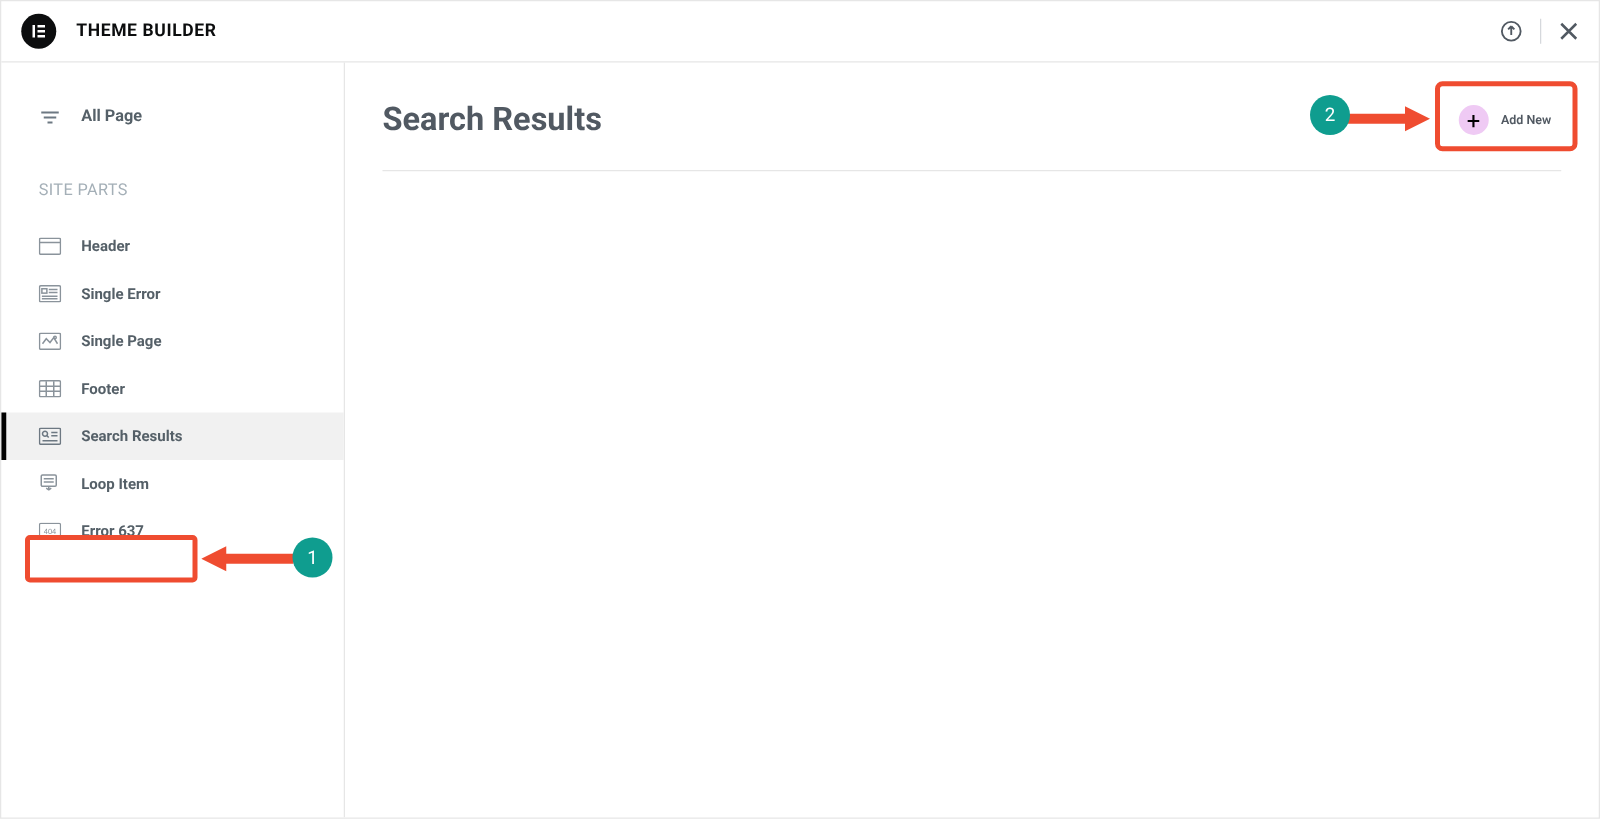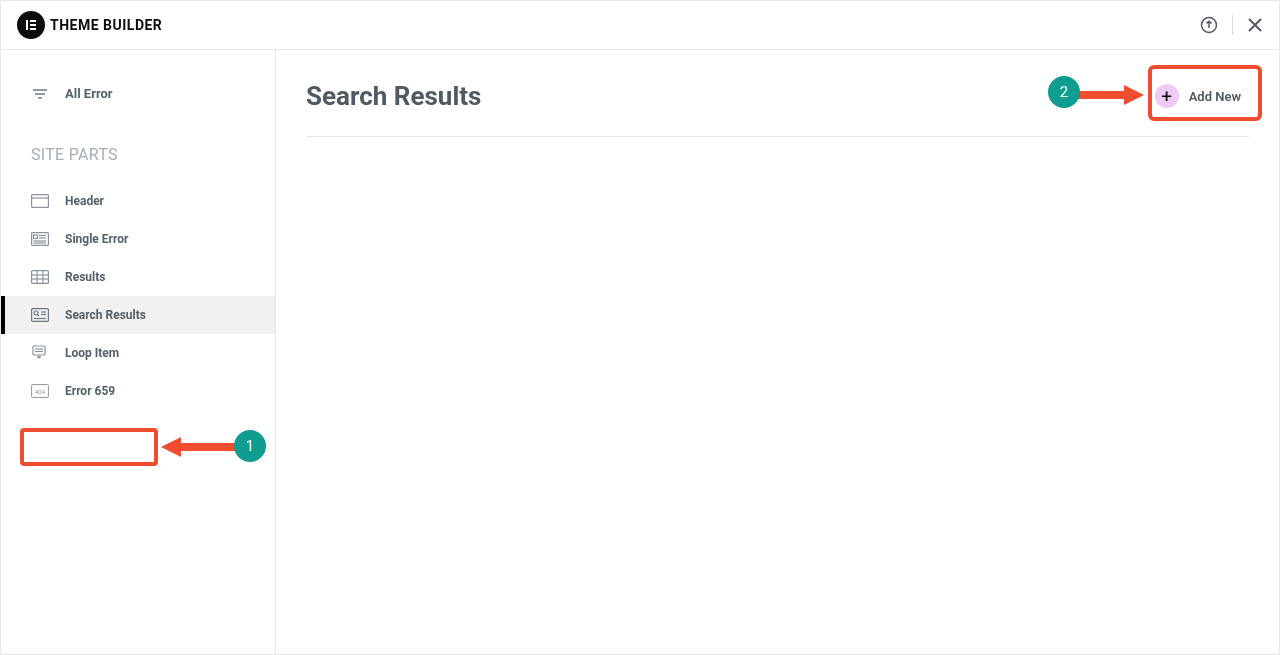--- a/index.html
+++ b/index.html
@@ -1,40 +1,40 @@
 <!DOCTYPE html>
 <html><head>
   <meta charset="utf-8">
   <style>
     * { margin: 0; padding: 0; box-sizing: border-box; }
     body { font-family: -apple-system, BlinkMacSystemFont, "Segoe UI", Roboto, sans-serif; background: #fff; width: 1280px; height: 655px; overflow: hidden; border: 1px solid #e6e6e6; }
     .header { height: 49px; border-bottom: 1px solid #e6e6e6; display: flex; align-items: center; padding: 0 16px; justify-content: space-between; }
-    .header-left { display: flex; align-items: center; gap: 5px; }
+    .header-left { display: flex; align-items: center; gap: 16px; }
     .logo { width: 28px; height: 28px; background: #0c0d0e; border-radius: 50%; display: flex; align-items: center; justify-content: center; color: #fff; font-weight: bold; font-size: 14px; }
     .header-title { font-size: 14px; font-weight: 700; color: #0c0d0e; letter-spacing: 0.5px; }
     .header-right { display: flex; align-items: center; gap: 14px; }
     .icon-btn { cursor: pointer; color: #515962; display: flex; align-items: center; justify-content: center; }
     .divider { width: 1px; height: 20px; background: #d5d8dc; }
     .layout { display: flex; height: calc(655px - 49px - 2px); }
     .sidebar { width: 275px; border-right: 1px solid #e6e6e6; padding-top: 24px; }
     .all-parts { display: flex; align-items: center; gap: 16px; padding: 12px 30px; cursor: pointer; }
     .all-parts-icon { width: 18px; display: flex; align-items: center; justify-content: center; color: #6d7882; }
     .all-parts-label { font-size: 13px; font-weight: 700; color: #556068; }
-    .section-label { font-size: 16px; color: #a4afb7; padding: 32px 30px 18px; letter-spacing: 0.3px; }
+    .section-label { font-size: 13px; color: #a4afb7; padding: 32px 30px 18px; letter-spacing: 0.3px; }
     .nav-item { display: flex; align-items: flex-end; gap: 16px; padding: 12px 30px; cursor: pointer; position: relative; }
     .nav-item.active { background: #f1f1f1; }
     .nav-item.active::before { content: ""; position: absolute; left: 0; top: 0; bottom: 0; width: 4px; background: #000; }
     .nav-icon { width: 18px; height: 14px; display: flex; align-items: center; justify-content: center; color: #6d7882; }
     .nav-label { font-size: 12px; font-weight: 700; color: #556068; }
     .main { flex: 1; padding: 18px 30px; position: relative; }
     .main-header { display: flex; justify-content: space-between; align-items: center; padding: 12px 0 24px; border-bottom: 1px solid #e6e6e6; }
     .page-title { font-size: 26px; font-weight: 700; color: #515962; }
     .add-new { display: flex; align-items: center; gap: 10px; cursor: pointer; padding: 4px 8px; }
     .plus-circle { width: 24px; height: 24px; border-radius: 50%; background: #efcaf4; display: flex; align-items: center; justify-content: center; color: #000; font-size: 19px; font-weight: 400; }
-    .add-new-label { font-size: 13px; font-weight: 600; color: #515962; }
+    .add-new-label { font-size: 10px; font-weight: 600; color: #515962; }
     .annotation-box1 { position: absolute; border: 4px solid #ef4c30; border-radius: 4px; pointer-events: none; left: 20px; top: 428px; width: 138px; height: 38px; z-index: 5; }
     .annotation-arrow1 { position: absolute; left: 161px; top: 436px; z-index: 5; pointer-events: none; }
     .annotation-num1 { position: absolute; left: 234px; top: 430px; width: 32px; height: 32px; border-radius: 50%; background: #0f9d8f; color: #fff; display: flex; align-items: center; justify-content: center; font-size: 15px; z-index: 6; pointer-events: none; }
     .annotation-box2 { position: absolute; border: 4px solid #ef4c30; border-radius: 6px; pointer-events: none; right: 18px; top: 65px; width: 114px; height: 56px; z-index: 5; }
     .annotation-arrow2 { position: absolute; right: 136px; top: 84px; z-index: 5; pointer-events: none; }
     .annotation-num2 { position: absolute; right: 200px; top: 76px; width: 32px; height: 32px; border-radius: 50%; background: #0f9d8f; color: #fff; display: flex; align-items: center; justify-content: center; font-size: 15px; z-index: 6; pointer-events: none; }
     svg { display: block; }
   </style>
 </head>
 <body>
@@ -68,21 +68,21 @@
 </div>
 
 <div class="layout">
   <div class="sidebar">
     <div class="all-parts">
       <span class="all-parts-icon">
         <svg width="16" height="12" viewBox="0 0 16 12" stroke="#6d7882" stroke-width="1.6">
             <path d="M1 2 L15 2 M3 6 L13 6 M6 10 L10 10"></path>
           </svg>
       </span>
-      <span class="all-parts-label">All Error</span>
+      <span class="all-parts-label">All Page</span>
     </div>
     <div class="section-label">SITE PARTS</div>
 
     <div class="nav-item">
       <span class="nav-icon">
         <svg width="18" height="14" viewBox="0 0 18 14" fill="none" stroke="#8a939b" stroke-width="1.2">
             <rect x="0.6" y="0.6" width="16.8" height="12.8" rx="1"></rect>
             <line x1="1" y1="4" x2="17" y2="4"></line>
           </svg>
       </span>
@@ -97,32 +97,42 @@
             <rect x="2.5" y="3" width="4" height="3.5"></rect>
             <line x1="8" y1="3.5" x2="15" y2="3.5"></line>
             <line x1="8" y1="6" x2="15" y2="6"></line>
             <line x1="2.5" y1="9" x2="15" y2="9"></line>
             <line x1="2.5" y1="11" x2="15" y2="11"></line>
           </svg>
       </span>
       <span class="nav-label">Single Error</span>
     </div>
 
+    <div class="nav-item">
+      <span class="nav-icon">
+        <svg width="18" height="14" viewBox="0 0 18 14" fill="none" stroke="#8a939b" stroke-width="1.2">
+            <rect x="0.6" y="0.6" width="16.8" height="12.8" rx="1"></rect>
+            <path d="M3 9 L6 5 L9 8 L12 4 L15 9"></path>
+            <circle cx="13" cy="4" r="1"></circle>
+          </svg>
+      </span>
+      <span class="nav-label">Single Page</span>
+    </div>
 
     <div class="nav-item">
       <span class="nav-icon">
         <svg width="18" height="14" viewBox="0 0 18 14" fill="none" stroke="#8a939b" stroke-width="1.2">
             <rect x="0.6" y="0.6" width="16.8" height="12.8" rx="1"></rect>
             <line x1="6" y1="1" x2="6" y2="13"></line>
             <line x1="12" y1="1" x2="12" y2="13"></line>
             <line x1="1" y1="5" x2="17" y2="5"></line>
             <line x1="1" y1="9" x2="17" y2="9"></line>
           </svg>
       </span>
-      <span class="nav-label">Results</span>
+      <span class="nav-label">Footer</span>
     </div>
 
     <div class="nav-item active">
       <span class="nav-icon">
         <svg width="18" height="14" viewBox="0 0 18 14" fill="none" stroke="#6d7882" stroke-width="1.2">
             <rect x="0.6" y="0.6" width="16.8" height="12.8" rx="1"></rect>
             <circle cx="5" cy="5" r="2"></circle>
             <line x1="6.5" y1="6.5" x2="8" y2="8"></line>
             <line x1="10" y1="4" x2="15" y2="4"></line>
             <line x1="10" y1="6.5" x2="15" y2="6.5"></line>
@@ -144,21 +154,21 @@
       <span class="nav-label">Loop Item</span>
     </div>
 
     <div class="nav-item">
       <span class="nav-icon">
         <svg width="18" height="14" viewBox="0 0 18 14" fill="none" stroke="#8a939b" stroke-width="1">
             <rect x="0.6" y="0.6" width="16.8" height="12.8" rx="1"></rect>
             <text x="9" y="9.5" font-size="6" text-anchor="middle" fill="#8a939b" stroke="none" font-family="sans-serif">404</text>
           </svg>
       </span>
-      <span class="nav-label">Error 659</span>
+      <span class="nav-label">Error 637</span>
     </div>
   </div>
 
   <div class="main">
     <div class="main-header">
       <h1 class="page-title">Search Results</h1>
       <div class="add-new">
         <span class="plus-circle">+</span>
         <span class="add-new-label">Add New</span>
       </div>

